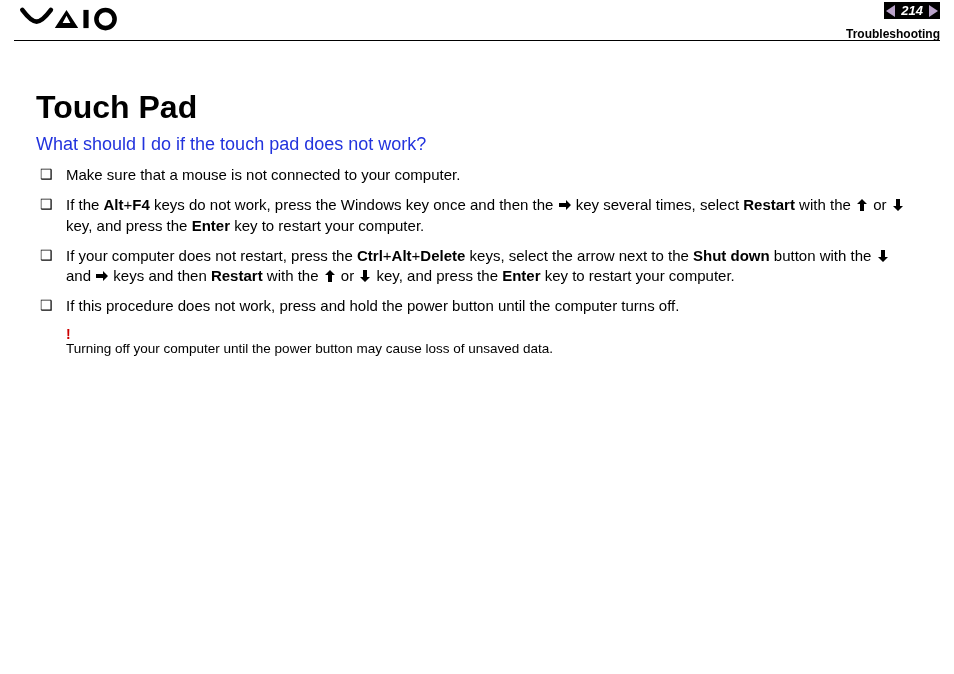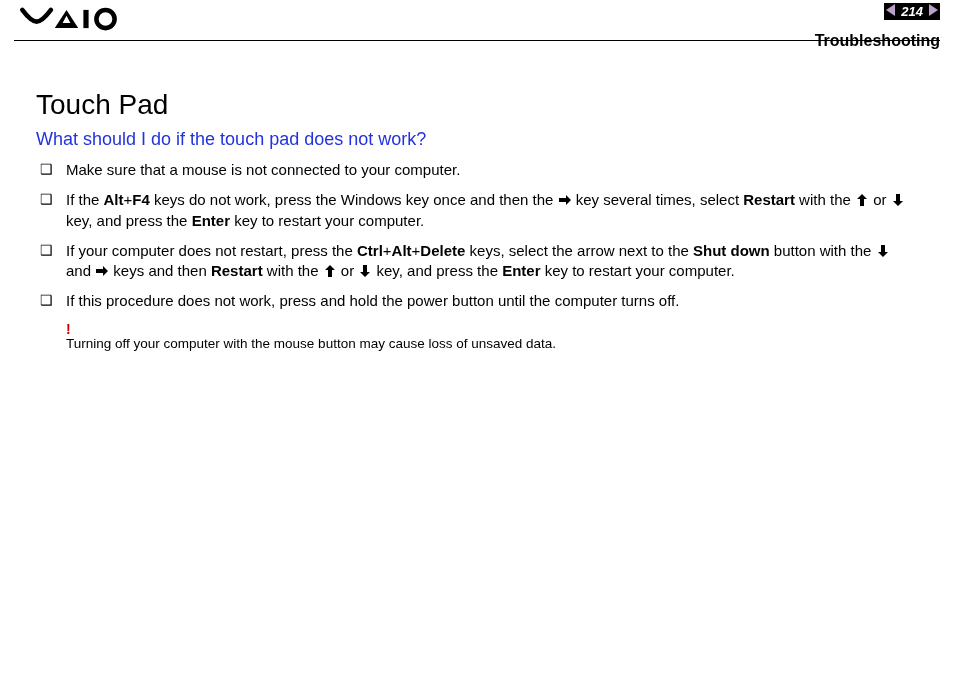--- a/index.html
+++ b/index.html
@@ -25,21 +25,21 @@
     height: 26px;
   }
   .pagebox {
     position: absolute;
     right: 14px;
     top: 2px;
     text-align: right;
   }
   .pagenum {
     display: inline-flex;
-    align-items: flex-start;
+    align-items: center;
     background: #000;
     color: #fff;
     font-weight: bold;
     font-style: italic;
     font-size: 13px;
     padding: 1px 2px;
   }
   .pagenum .arrow {
     display: inline-block;
     width: 0; height: 0;
@@ -49,34 +49,34 @@
   .pagenum .arrow.left {
     border-right: 9px solid #b9a2c9;
     margin-right: 6px;
   }
   .pagenum .arrow.right {
     border-left: 9px solid #b9a2c9;
     margin-left: 6px;
   }
   .section {
     font-weight: bold;
-    font-size: 16px;
-    margin-top: 12px;
+    font-size: 12px;
+    margin-top: 6px;
   }
   .rule {
     border: none;
     border-top: 1px solid #000;
     margin: 0 14px 0 14px;
   }
   .content {
     padding: 28px 36px 0 36px;
   }
   h1 {
-    font-size: 28px;
-    font-weight: normal;
+    font-size: 32px;
+    font-weight: bold;
     margin: 20px 0 8px 0;
   }
   h2 {
     font-size: 18px;
     font-weight: normal;
     color: #2233dd;
     margin: 6px 0 10px 0;
   }
   ul.bullets {
     list-style: none;
@@ -172,15 +172,15 @@
         </svg><span> key, and press the </span><span class="bold">Enter</span><span> key to restart your computer.</span>
     </li>
 
     <li>
       <span>If this procedure does not work, press and hold the power button until the computer turns off.</span>
     </li>
   </ul>
 
   <div class="note">
     <span class="bang">!</span>
-    <span>Turning off your computer with the mouse button may cause loss of unsaved data.</span>
+    <span>Turning off your computer until the power button may cause loss of unsaved data.</span>
   </div>
 </div>
 
 </body></html>

